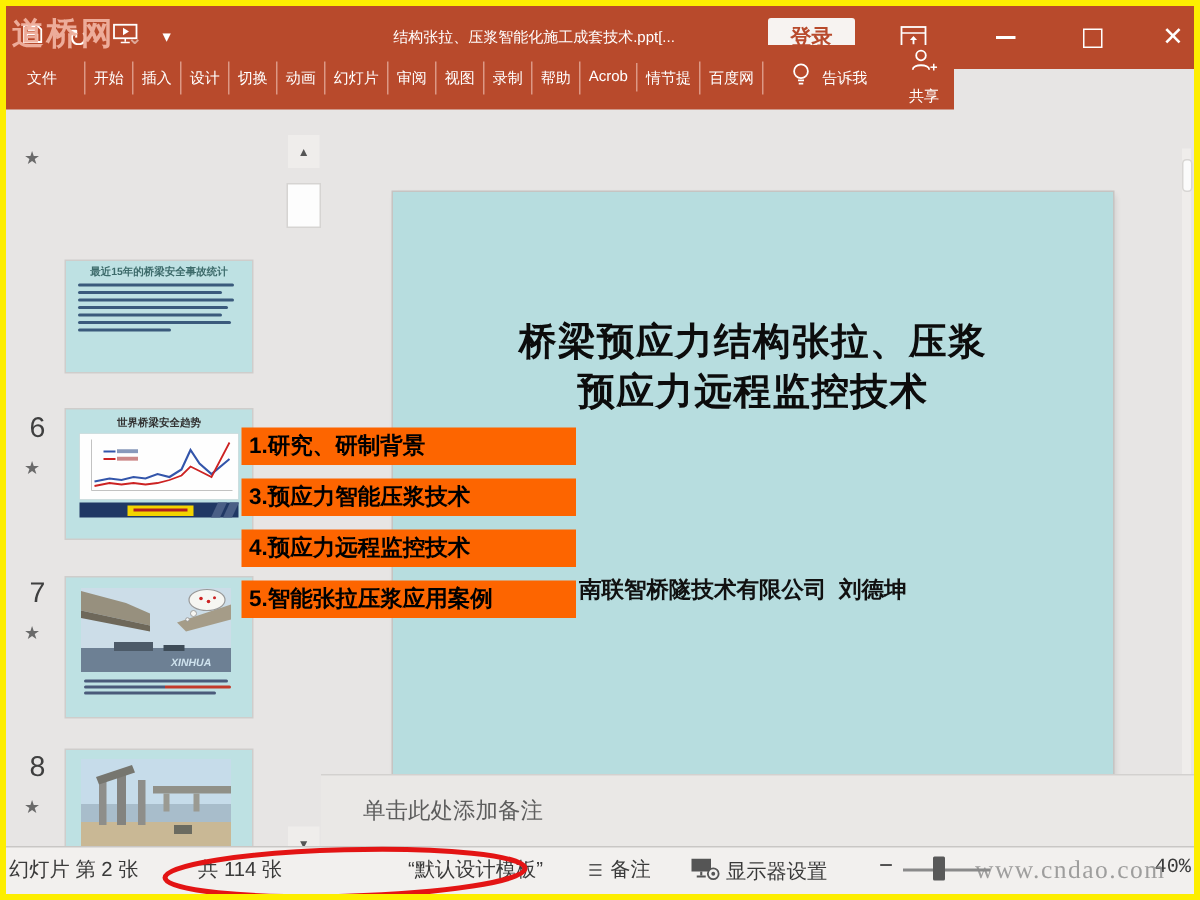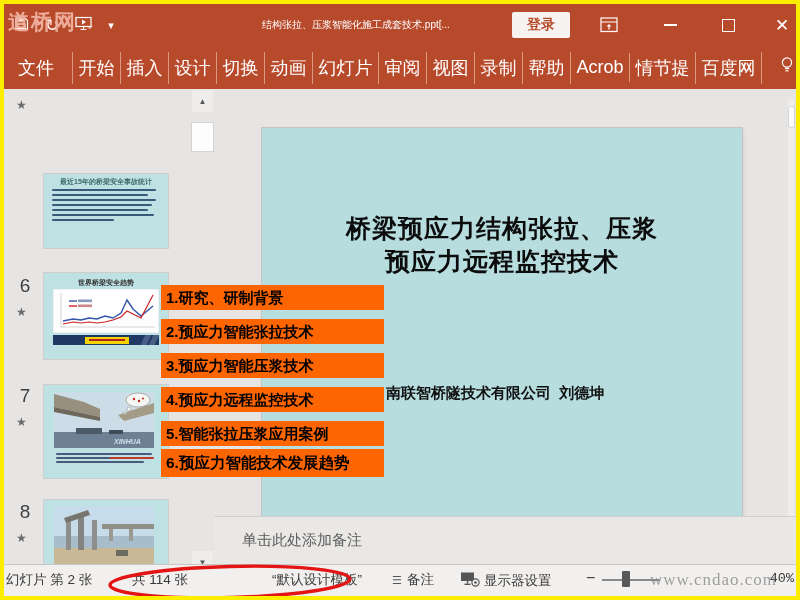--- a/index.html
+++ b/index.html
@@ -17,22 +17,22 @@
     border-radius:2px;color:#B84A2C;font-size:14px;font-weight:bold;font-family:inherit;cursor:pointer;}
   .winctl{position:absolute;top:0;height:42px;display:flex;align-items:center;justify-content:center;color:#fff;}
   .ctl-ribbonopts{left:590px;width:30px;}
   .ctl-min{left:650px;width:32px;}
   .ctl-min .bar{width:13px;height:2px;background:#fff;}
   .ctl-max{left:708px;width:32px;}
   .ctl-max .box{width:11px;height:11px;border:1.6px solid #fff;}
   .ctl-close{left:762px;width:32px;font-size:17px;}
 
   
-  .tabs{position:absolute;left:0;top:42px;width:792px;height:43px;background:#B84A2C;display:flex;
-    align-items:center;color:#fff;font-size:18px;white-space:nowrap;}
+  .tabs{position:absolute;left:0;top:26px;width:632px;height:43px;background:#B84A2C;display:flex;
+    align-items:center;color:#fff;font-size:10px;white-space:nowrap;}
   .tab{padding:10px 6px;cursor:pointer;}
   .tab-file{margin-left:8px;margin-right:12px;}
   .tabgrp{display:flex;align-items:center;height:26px;}
   .tabgrp .tab{padding:4px 5.5px;border-right:1px solid rgba(255,230,222,.5);}
   .tabgrp .tab:first-child{border-left:1px solid rgba(255,230,222,.5);text-align:center;}
   .tellme{display:flex;align-items:center;gap:7px;margin-left:18px;cursor:pointer;}
   .sharegrp{display:flex;align-items:center;gap:6px;margin-left:auto;margin-right:10px;cursor:pointer;flex-direction:column;}
 
   
   .thumb-panel{position:absolute;left:0;top:85px;width:210px;height:475px;background:#E7E5E4;overflow:hidden;}
@@ -292,25 +292,23 @@
     <div class="vscroll">
           <div class="vthumb"></div>
         </div>
     <div class="notes-pane">
       <span>单击此处添加备注</span>
     </div>
   </div>
 
   <div class="toc">
     <div class="toc-item">1.研究、研制背景</div>
-    <div class="toc-item">2.预应力智能张拉技术</div>
     <div class="toc-item">3.预应力智能压浆技术</div>
     <div class="toc-item">4.预应力远程监控技术</div>
     <div class="toc-item">5.智能张拉压浆应用案例</div>
-    <div class="toc-item">6.预应力智能技术发展趋势</div>
   </div>
 
   <div class="statusbar">
     <span class="sb sb-pos">幻灯片 第 2 张</span>
     <span class="sb sb-total">共 114 张</span>
     <span class="sb sb-template">“默认设计模板”</span>
     <span class="sb sb-notes">
       <span class="g">☰</span>
       <span>备注</span>
     </span>

